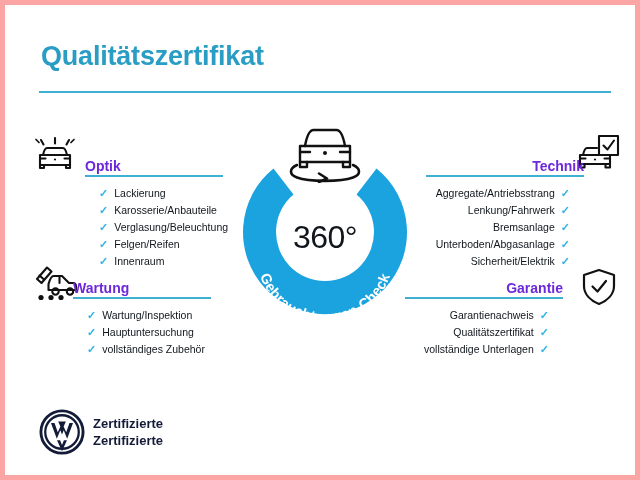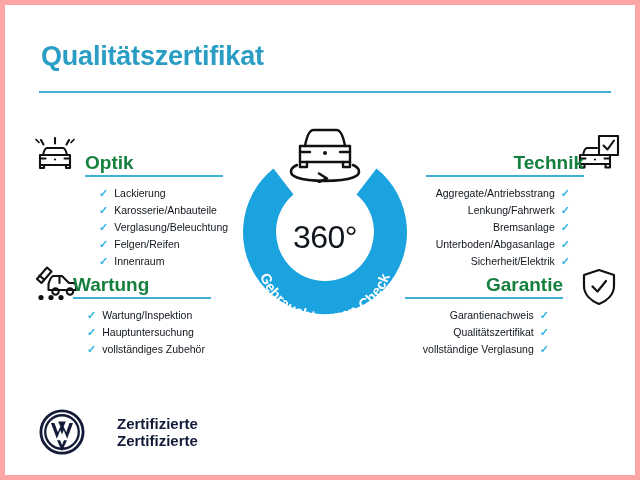--- a/index.html
+++ b/index.html
@@ -47,23 +47,23 @@
   .section {
     position: absolute;
   }
   .sec-head {
     position: relative;
     height: 26px;
   }
   .sec-title {
     position: absolute;
     bottom: 3px;
-    font-size: 19px;
+    font-size: 14px;
     font-weight: bold;
-    color: #15803d;
+    color: #6d28d9;
     white-space: nowrap;
   }
   .sec-rule {
     position: absolute;
     bottom: 0;
     height: 2px;
     background: #3fb0d4;
   }
   .items {
     margin-top: 8px;
@@ -140,22 +140,22 @@
   
   .footer {
     position: absolute;
     left: 34px;
     top: 404px;
     display: flex;
     align-items: center;
   }
   .vw-mark { width: 46px; height: 46px; }
   .vw-text {
-    margin-left: 32px;
-    font-size: 15px;
+    margin-left: 8px;
+    font-size: 13px;
     font-weight: bold;
     color: #131b38;
     line-height: 17px;
     white-space: nowrap;
   }
 </style>
 </head>
 <body>
 
 <div id="page">
@@ -298,21 +298,21 @@
     <div class="items">
       <div class="item">
           <span>Garantienachweis</span>
           <span class="check">✓</span>
         </div>
       <div class="item">
           <span>Qualitätszertifikat</span>
           <span class="check">✓</span>
         </div>
       <div class="item">
-          <span>vollständige Verglasung</span>
+          <span>vollständige Unterlagen</span>
           <span class="check">✓</span>
         </div>
     </div>
   </div>
 
   <div class="badge">
     <svg class="badge-ring" width="184" height="184" viewBox="0 0 184 184">
       <path d="M 40.5 27.5 A 82 82 0 1 0 143.5 27.5 L 123.5 53.5 A 49 49 0 1 1 60.5 53.5 Z" fill="#1ba3e0"></path>
       <defs>
         <path id="curve" d="M 92 176 m -68 -14 A 69 69 0 0 0 160 162" fill="none"></path>

